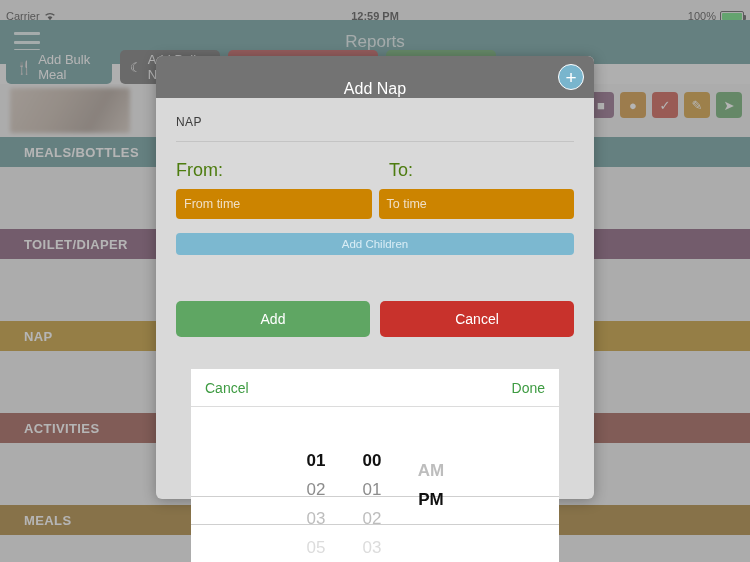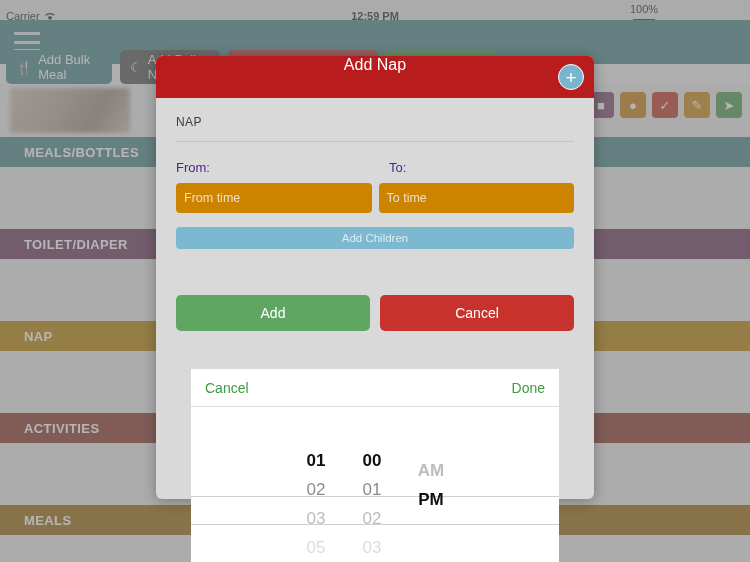--- a/index.html
+++ b/index.html
@@ -20,21 +20,21 @@
   .statusbar {
     position: absolute; top: 0; left: 0;
     width: 750px; height: 20px;
     background: #e9e9e9;
     display: flex; align-items: center;
     font-size: 11px; color: #2a2a2a;
     padding: 16px 6px;
   }
   .sb-left { display: flex; align-items: center; gap: 4px; width: 200px; }
   .sb-center { flex: 1; text-align: center; font-weight: bold; font-size: 11px; }
-  .sb-right { width: 200px; display: flex; align-items: center; justify-content: flex-end; gap: 4px; flex-direction: column; }
+  .sb-right { width: 200px; display: flex; align-items: center; justify-content: flex-end; gap: 4px; }
   .wifi-ico { display: inline-block; width: 12px; height: 10px; position: relative; }
   .batt {
     width: 24px; height: 11px; border: 1px solid #3a3a3a; border-radius: 2px;
     position: relative; display: inline-block;
   }
   .batt::after {
     content: ""; position: absolute; right: -3px; top: 3px;
     width: 2px; height: 5px; background: #3a3a3a; border-radius: 0 1px 1px 0;
   }
   .batt .fill { position: absolute; top: 1px; left: 1px; bottom: 1px; width: 20px; background: #4cd964; border-radius: 1px; }
@@ -127,22 +127,22 @@
   
   .modal {
     position: absolute; left: 156px; top: 56px;
     width: 438px; height: 443px;
     background: #d9d9d9;
     border-radius: 6px;
     overflow: hidden;
     box-shadow: 0 2px 14px rgba(0,0,0,0.3);
   }
   .modal-head {
-    height: 42px; background: #b91c1c;
-    display: flex; align-items: flex-start; justify-content: center;
+    height: 42px; background: #737373;
+    display: flex; align-items: flex-end; justify-content: center;
     position: relative;
   }
   .modal-title { color: #ffffff; font-size: 16px; }
   .plus-btn {
     position: absolute; right: 10px; top: 8px;
     width: 26px; height: 26px; border-radius: 50%;
     background: #79b5cd; border: 1.5px solid #ffffff;
     display: flex; align-items: center; justify-content: center;
     color: #fff; font-size: 19px; line-height: 1;
   }
@@ -151,21 +151,21 @@
     font-size: 12px; color: #3c3c3c; letter-spacing: 0.4px;
   }
   .nap-row {
     height: 40px; display: flex; align-items: center;
     border-bottom: 1px solid #c4c4c4;
     margin-top: 4px;
   }
   .fromto-labels {
     display: flex; margin-top: 18px;
   }
-  .fromto-labels > div { font-size: 13px; color: #4c1d95; }
+  .fromto-labels > div { font-size: 18px; color: #4d7c0f; }
   .lbl-from { width: 213px; }
   .time-row { display: flex; gap: 7px; margin-top: 8px; }
   .time-box {
     width: 206px; height: 30px; background: #cc8400; border-radius: 4px;
     display: flex; align-items: center; padding-left: 8px;
     color: #f0dfc5; font-size: 12.5px;
   }
   .add-children {
     margin-top: 14px; height: 22px; width: 100%;
     background: #7cb8d0; border-radius: 4px;
@@ -242,20 +242,21 @@
         </span>
     </div>
   </div>
 
   <div class="navbar">
     <div class="hamburger">
       <span></span>
         <span></span>
         <span></span>
     </div>
+    <div class="nav-title">Reports</div>
   </div>
 
   <div class="toolbar">
     <div class="tbtn bulkmeal">
       <span>🍴</span>
       <span>Add Bulk Meal</span>
     </div>
     <div class="tbtn bulknap">
       <span>☾</span>
       <span>Add Bulk Nap</span>

